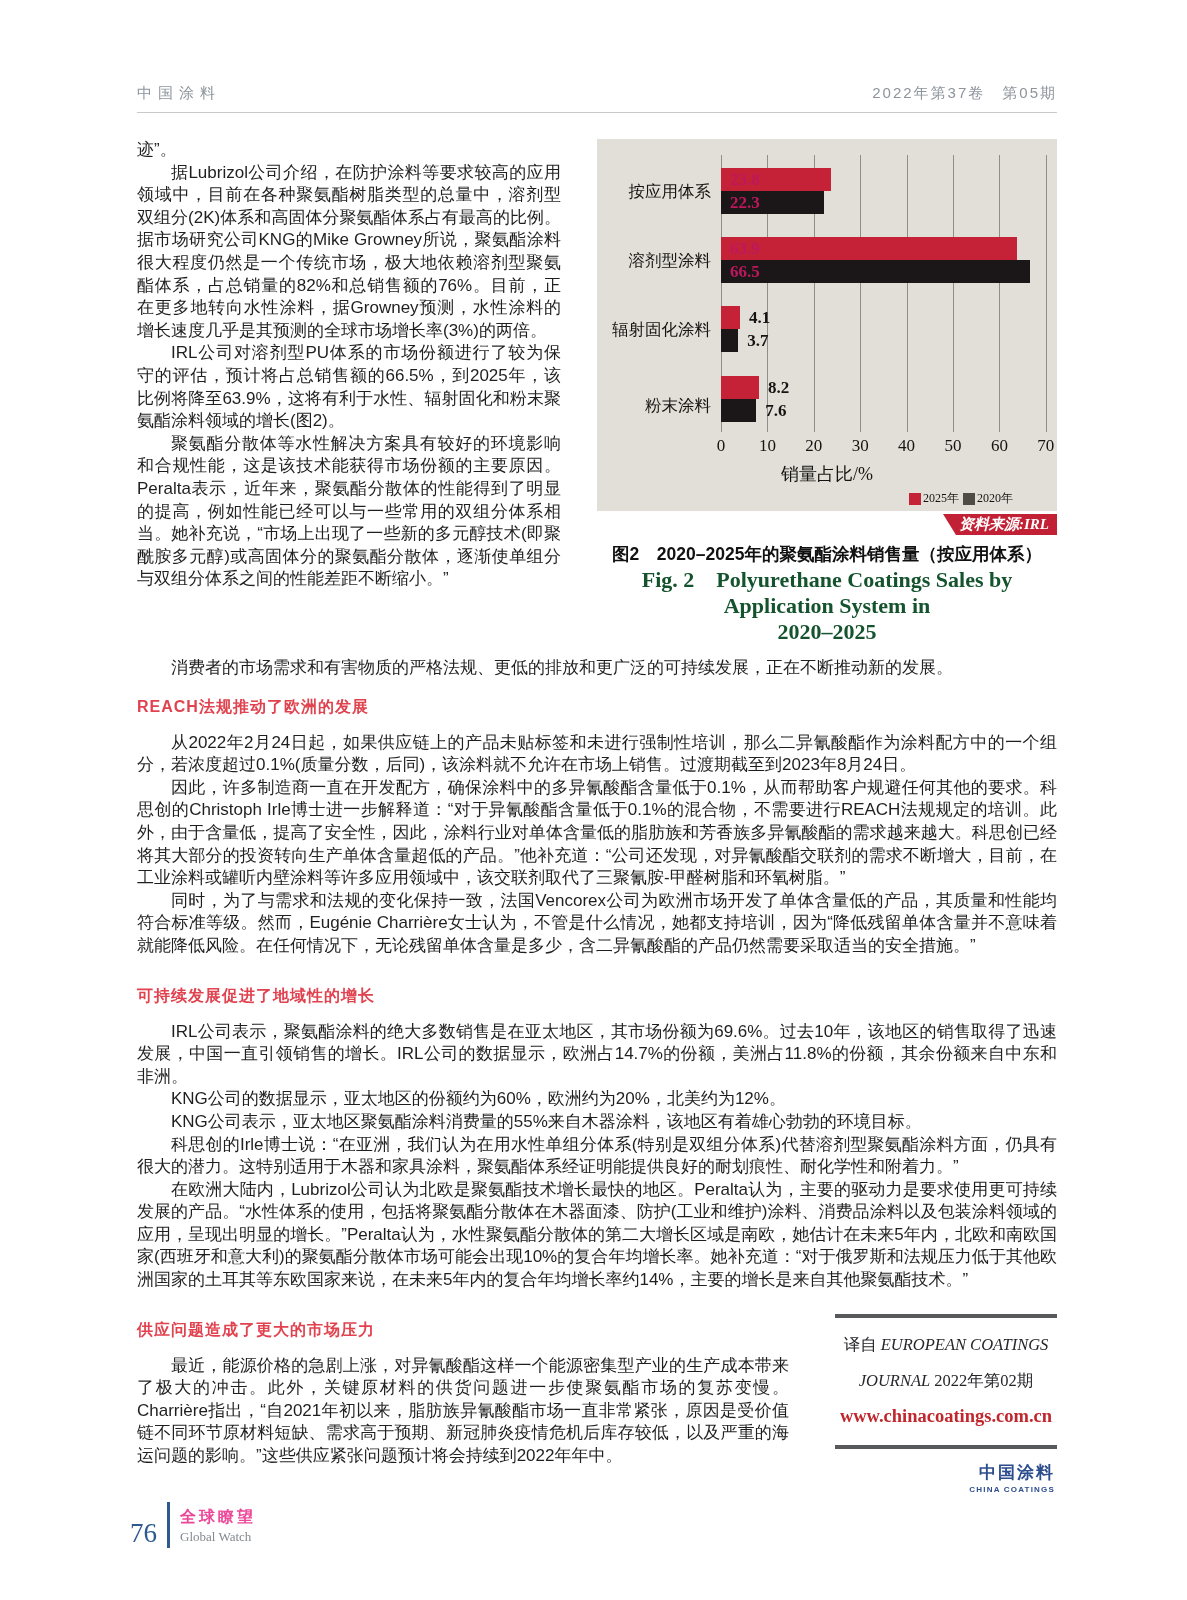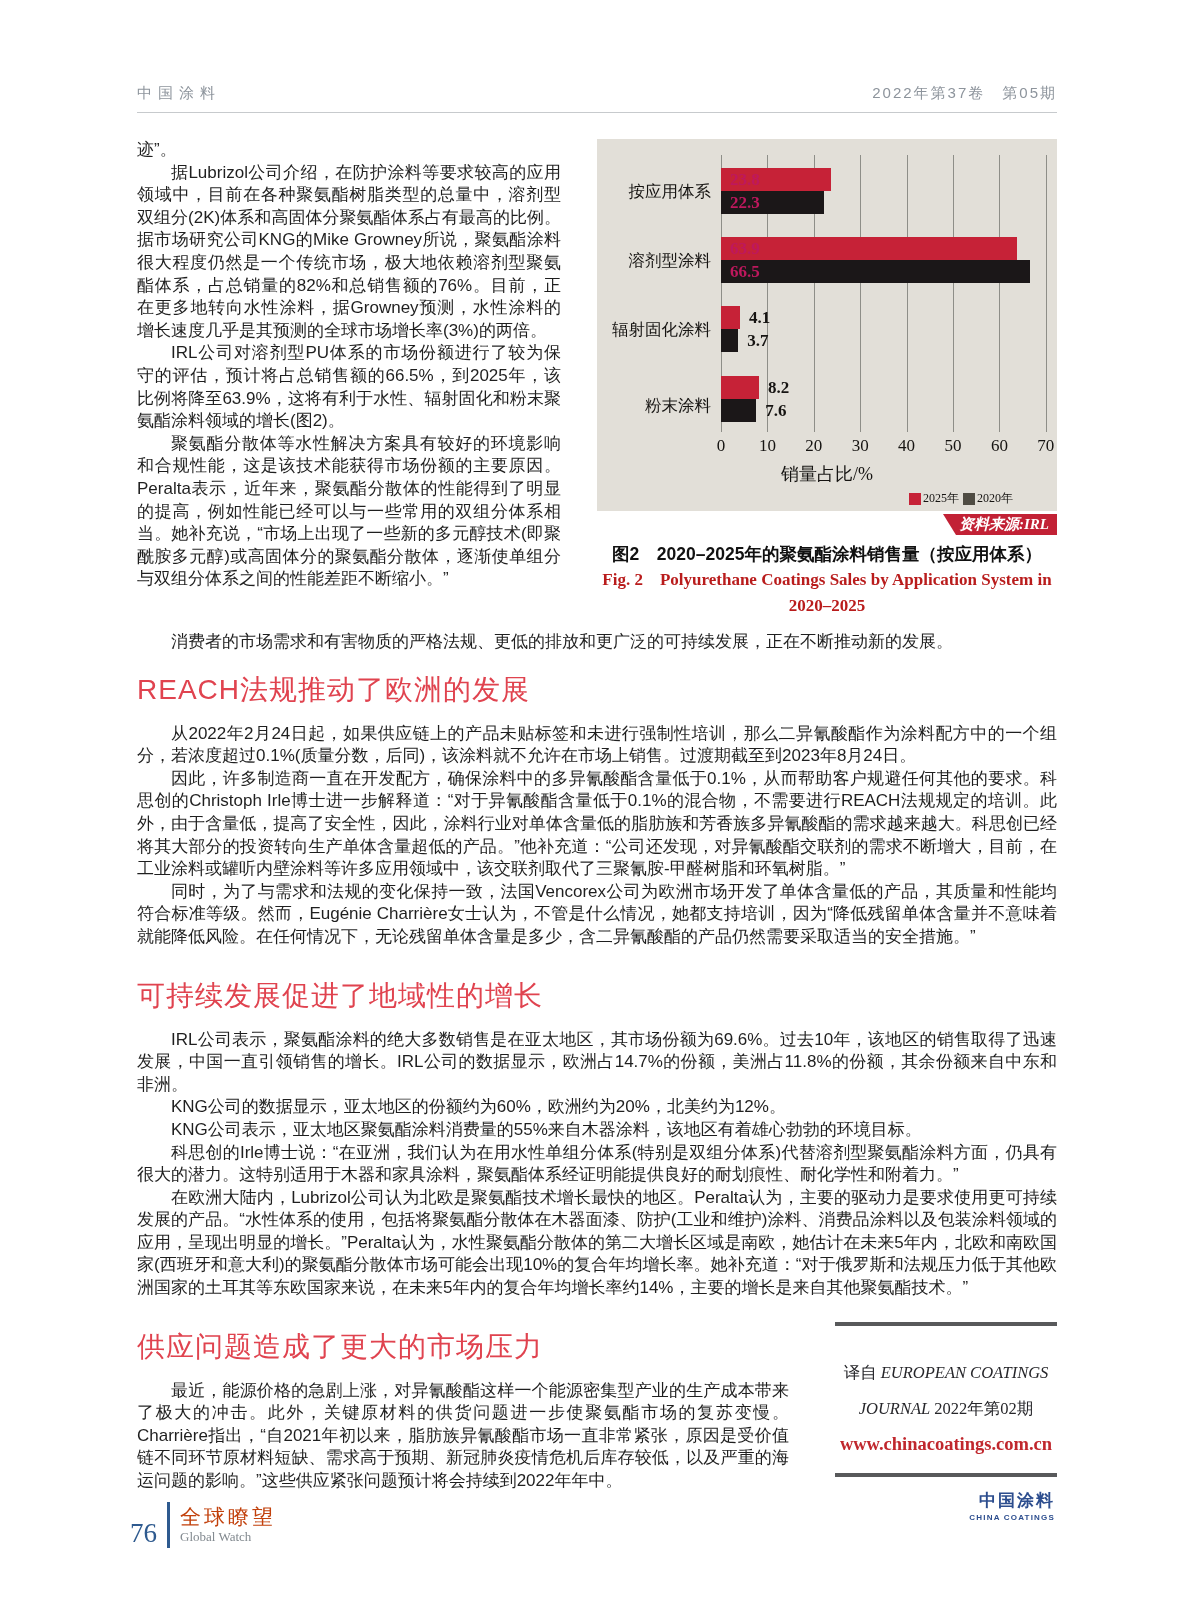--- a/index.html
+++ b/index.html
@@ -29,42 +29,42 @@
   .xlabel{position:absolute;left:0;right:0;top:323px;text-align:center;font-size:18px;color:#161412;}
   .legend{position:absolute;left:312px;top:351px;display:flex;align-items:center;font-size:12px;color:#161412;}
   .legend .sw{width:12px;height:12px;display:inline-block;margin-right:2px;}
   .legend .li{display:flex;align-items:center;margin-right:4px;}
   .banner-row{display:flex;justify-content:flex-end;margin-top:3px;}
   .source-banner{background:#c22135;color:#fff;font-family:"Liberation Serif",serif;
       font-style:italic;font-weight:bold;font-size:15px;line-height:21px;
       padding:0 8px 0 16px;clip-path:polygon(0 0,100% 0,100% 100%,13px 100%);}
   .figure-caption{text-align:center;margin-top:6px;line-height:26px;}
   .cap-cn{font-size:17.5px;font-weight:bold;color:#111;}
-  .cap-en{font-family:"Liberation Serif",serif;font-weight:bold;font-size:17px;color:#b91c1c;}
+  .cap-en{font-family:"Liberation Serif",serif;font-weight:bold;font-size:22px;color:#14532d;}
   
   .intro{margin-top:12px;font-size:17px;line-height:22.6px;text-indent:2em;text-align:justify;}
-  .section h2{color:#e0434f;font-size:28px;font-weight:normal;letter-spacing:1px;margin:28px 0 14px;}
+  .section h2{color:#e0434f;font-size:16px;font-weight:bold;letter-spacing:1px;margin:28px 0 14px;}
   #sections-main .section:first-child h2{margin-top:14px;}
   .section p{margin:0;font-size:17px;line-height:22.6px;text-indent:2em;text-align:justify;}
   .s3-row{display:flex;}
   .s3-left{flex:1;margin-right:46px;}
   .aside{width:222px;flex:none;margin-top:22px;}
-  .src-box{border-top:4px solid #58595b;border-bottom:4px solid #58595b;padding:36px 0 18px;
+  .src-box{border-top:4px solid #58595b;border-bottom:4px solid #58595b;padding:16px 0 18px;
            text-align:center;font-family:"Liberation Serif",serif;font-size:16.5px;color:#26262a;}
   .src-line{line-height:22px;margin-bottom:14px;}
   .src-url{color:#c0272d;font-weight:bold;font-size:18.5px;margin-top:2px;}
   .logo{margin-top:12px;text-align:right;padding-right:2px;}
   .logo-cn{color:#2c4d8e;font-weight:bold;font-size:17px;letter-spacing:2px;}
   .logo-en{color:#2c4d8e;font-size:8px;letter-spacing:1.2px;font-weight:bold;margin-top:1px;}
   
   .footer{position:absolute;left:130px;bottom:52px;display:flex;align-items:center;}
   .pageno{font-family:"Liberation Serif",serif;font-size:27px;color:#2e5a8f;margin-right:10px;
           align-self:flex-end;line-height:30px;}
   .fbar{width:3px;height:46px;background:#2e5a8f;margin-right:10px;}
-  .fsec-cn{font-size:21px;font-weight:normal;color:#c2410c;letter-spacing:3px;line-height:24px;}
+  .fsec-cn{font-size:16px;font-weight:bold;color:#ec4899;letter-spacing:3px;line-height:24px;}
   .fsec-en{font-family:"Liberation Serif",serif;font-size:13px;color:#82898f;line-height:16px;}
 </style>
 </head>
 <body>
 
 <div class="page">
   <div class="margins">
     <div class="hdr">
       <span class="jn">中国涂料</span>
       <span class="iss">2022年第37卷　第05期</span>

